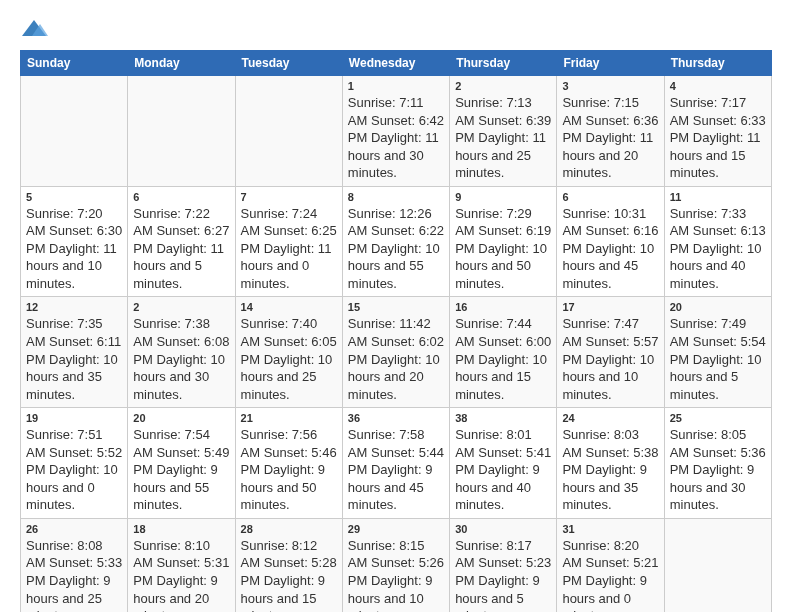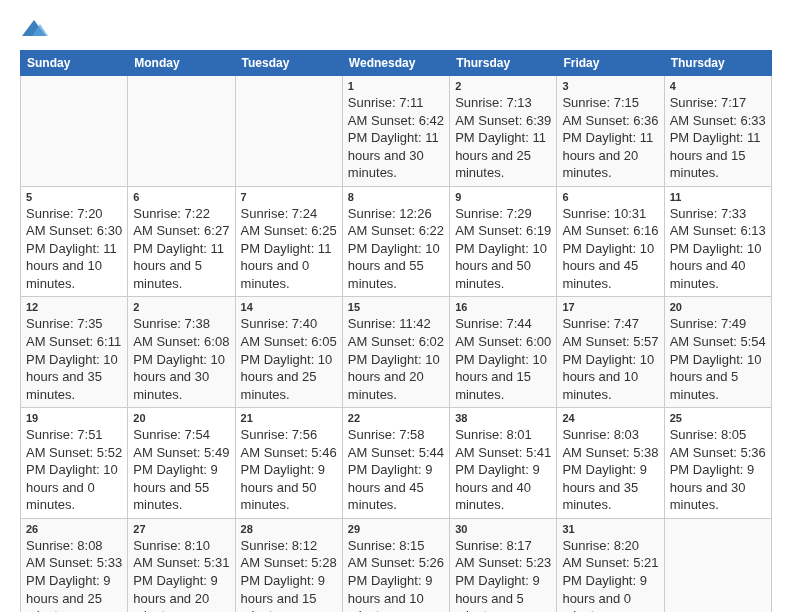--- a/index.html
+++ b/index.html
@@ -281,21 +281,21 @@
 and 55 minutes.</div>
           </td>
           <td>
             <span class="day-num">21</span>
             <div class="day-info">Sunrise: 7:56 AM
 Sunset: 5:46 PM
 Daylight: 9 hours
 and 50 minutes.</div>
           </td>
           <td>
-            <span class="day-num">22</span>
+            <span class="day-num">36</span>
             <div class="day-info">Sunrise: 7:58 AM
 Sunset: 5:44 PM
 Daylight: 9 hours
 and 45 minutes.</div>
           </td>
           <td>
             <span class="day-num">38</span>
             <div class="day-info">Sunrise: 8:01 AM
 Sunset: 5:41 PM
 Daylight: 9 hours
@@ -318,21 +318,21 @@
         </tr>
         <tr>
           <td>
             <span class="day-num">26</span>
             <div class="day-info">Sunrise: 8:08 AM
 Sunset: 5:33 PM
 Daylight: 9 hours
 and 25 minutes.</div>
           </td>
           <td>
-            <span class="day-num">27</span>
+            <span class="day-num">18</span>
             <div class="day-info">Sunrise: 8:10 AM
 Sunset: 5:31 PM
 Daylight: 9 hours
 and 20 minutes.</div>
           </td>
           <td>
             <span class="day-num">28</span>
             <div class="day-info">Sunrise: 8:12 AM
 Sunset: 5:28 PM
 Daylight: 9 hours

